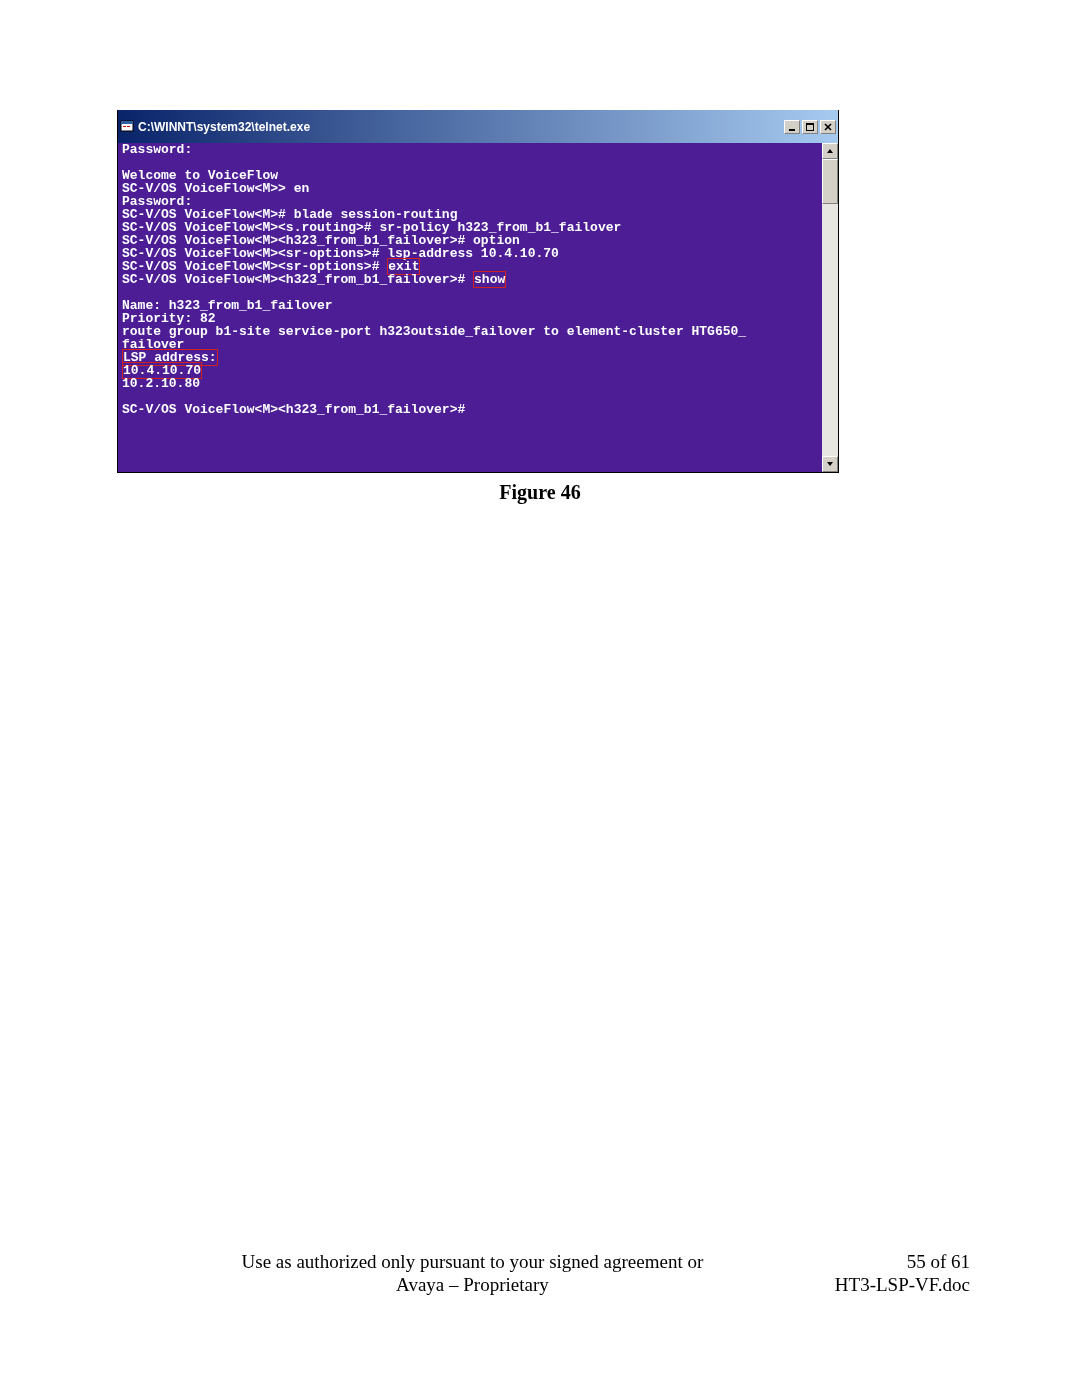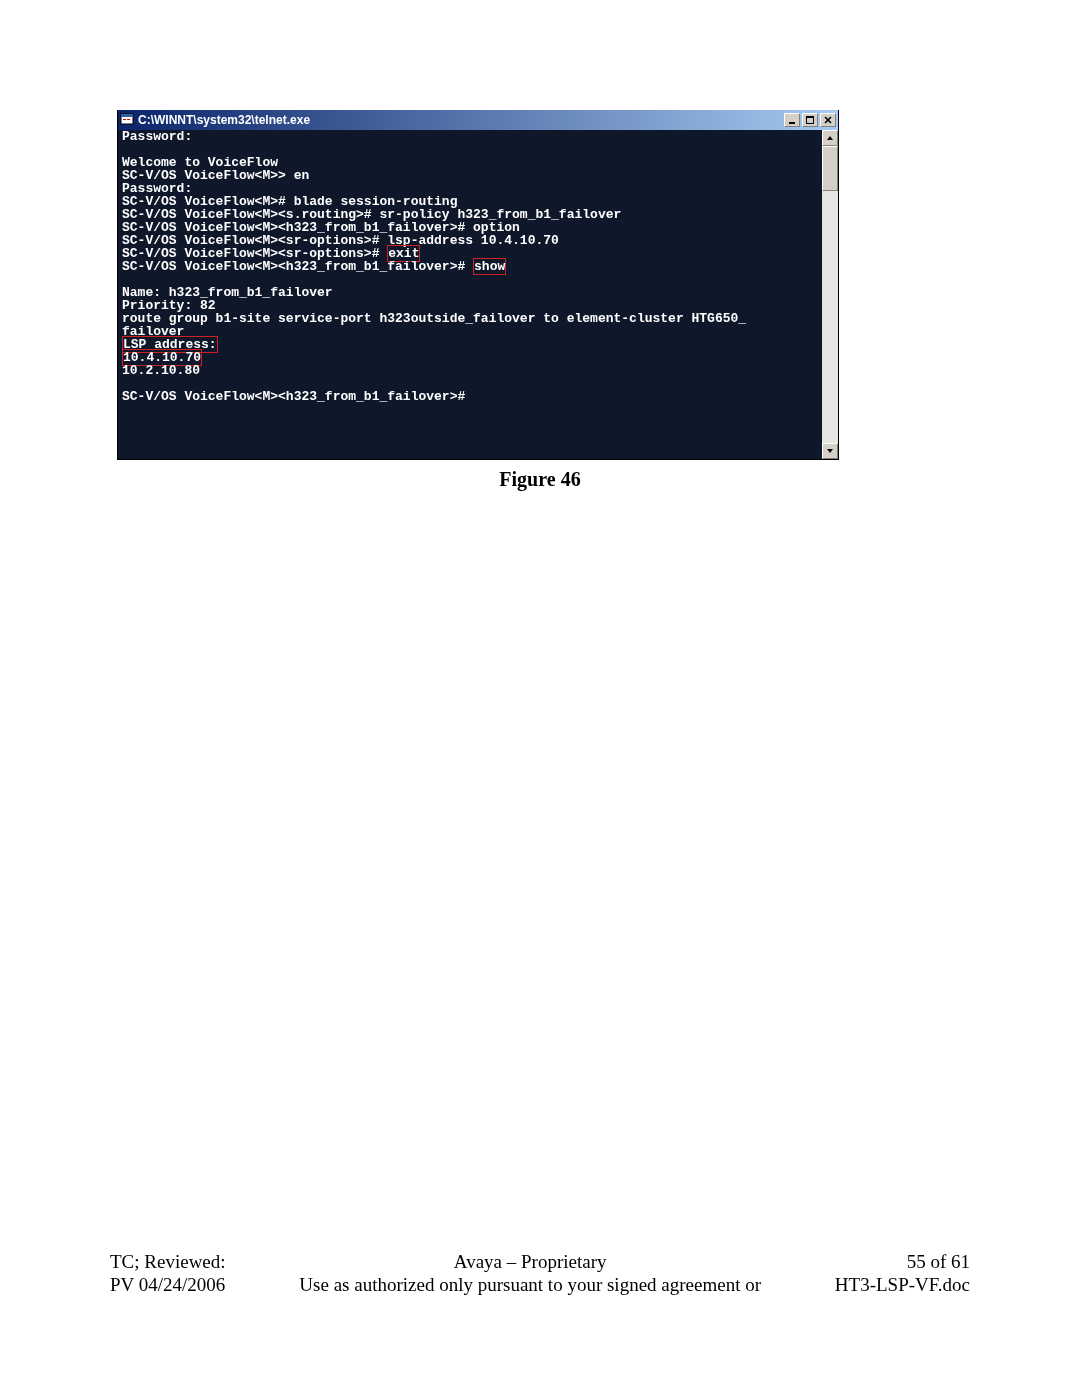--- a/index.html
+++ b/index.html
@@ -25,21 +25,21 @@
   .arrow-glyph { font-family: "Arial", sans-serif; }
   .term-window {
     width: 720px;
     margin: 0 0 0 7px;
     border: 1px solid #000;
     border-top: none;
     box-shadow: 0 0 0 1px #808080 inset;
     background: #d4d0c8;
   }
   .titlebar {
-    height: 20px;
+    height: 33px;
     background: linear-gradient(to right, #0a246a, #a6caf0);
     display: flex;
     align-items: center;
     padding: 0 2px;
     font-family: Tahoma, Arial, sans-serif;
   }
   .titlebar .icon {
     width: 14px;
     height: 14px;
     margin-right: 4px;
@@ -75,21 +75,21 @@
     line-height: 1;
     box-sizing: border-box;
     cursor: pointer;
   }
   .titlebar .btn svg { display: block; }
   .term-body-row {
     display: flex;
     align-items: stretch;
   }
   .terminal {
-    background: #0f172a;
+    background: #4c1d95;
     color: #ffffff;
     font-family: "Courier New", Courier, monospace;
     font-weight: bold;
     font-size: 13px;
     line-height: 13px;
     padding: 0 4px 4px 4px;
     white-space: pre;
     letter-spacing: 0px;
     flex: 1;
     min-height: 325px;
@@ -230,25 +230,21 @@
             </svg>
         </div>
       </div>
     </div>
   </div>
 
   <div class="fig-caption">Figure 46</div>
 </div>
 
 <div class="footer">
-  <div class="col">
-    <div>TC; Reviewed:</div>
-    <div>PV 04/24/2006</div>
-  </div>
   <div class="col center">
+    <div>Use as authorized only pursuant to your signed agreement or</div>
     <div>Avaya – Proprietary</div>
-    <div>Use as authorized only pursuant to your signed agreement or</div>
   </div>
   <div class="col right">
     <div>55 of 61</div>
     <div>HT3-LSP-VF.doc</div>
   </div>
 </div>
 
 </body></html>

